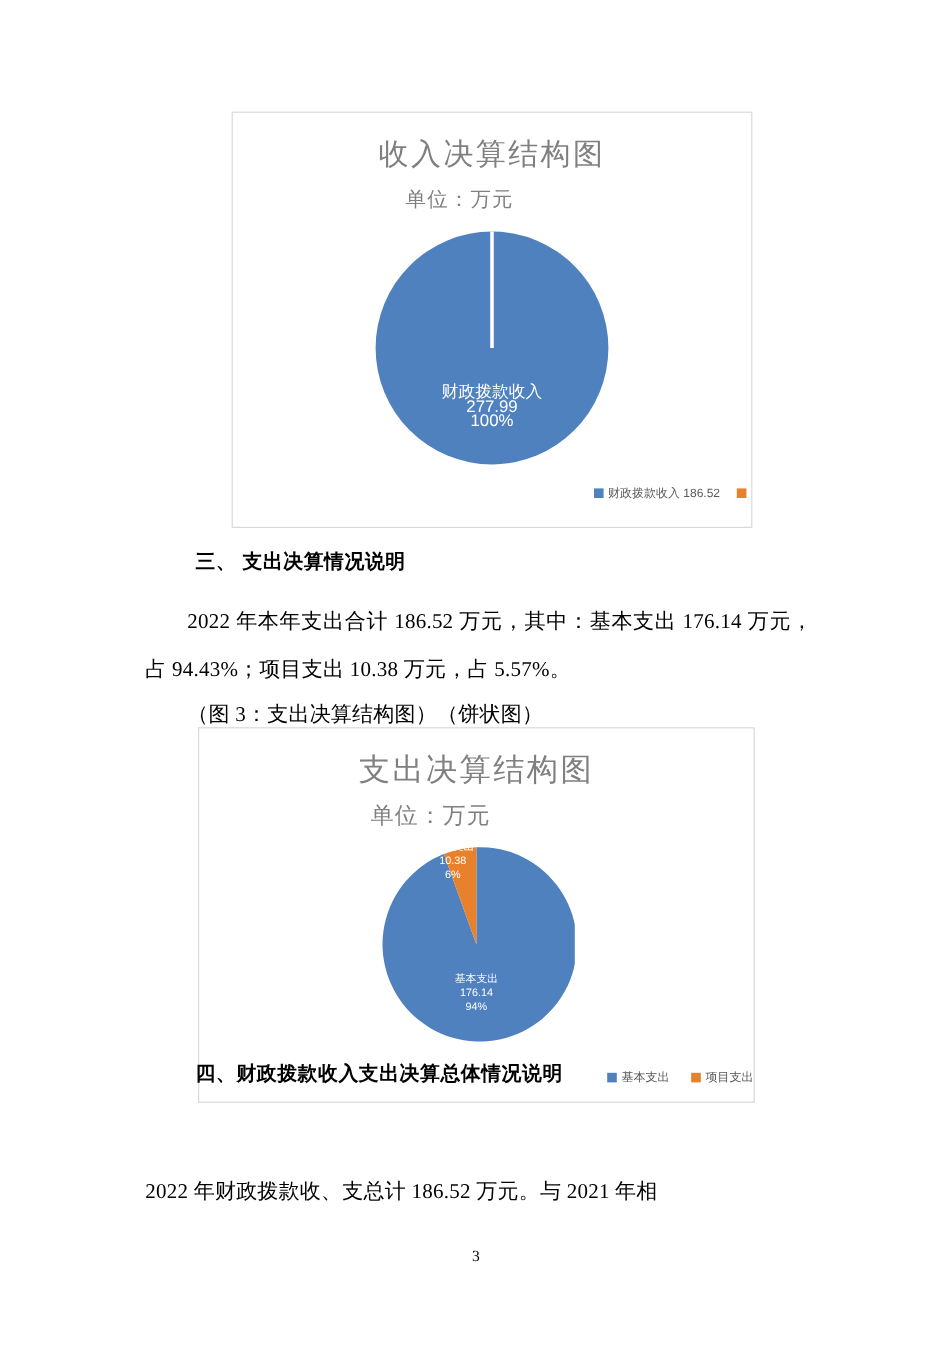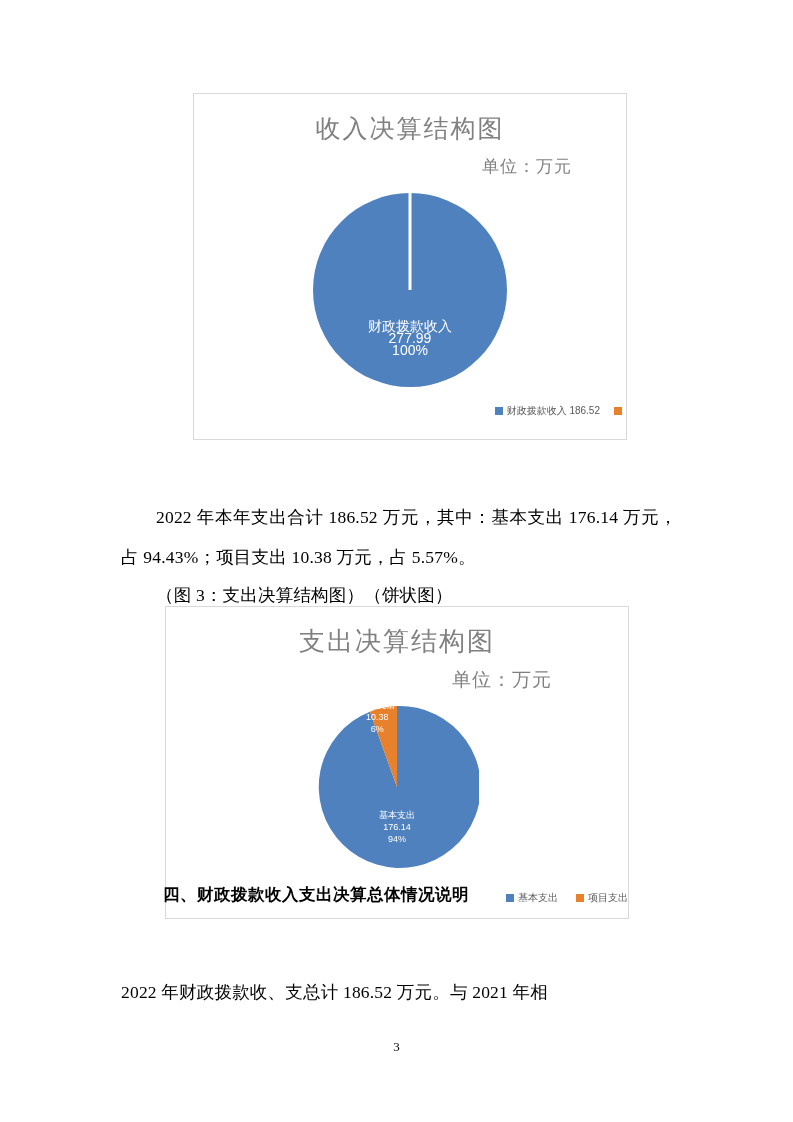--- a/index.html
+++ b/index.html
@@ -47,21 +47,21 @@
     font-size: 25px;
     color: #808080;
     letter-spacing: 2px;
     margin-top: 18px;
   }
   #chart-expense .chart-title {
     font-size: 26px;
     margin-top: 17px;
   }
   .chart-unit {
-    text-align: right;
+    text-align: center;
     font-family: "Liberation Serif", serif;
     font-size: 17px;
     color: #808080;
     padding-right: 54px;
     margin-top: 10px;
     letter-spacing: 1px;
   }
   #chart-expense .chart-unit {
     font-size: 19px;
     padding-right: 76px;
@@ -218,20 +218,21 @@
         <span class="legend-swatch blue"></span>
         <span>财政拨款收入 186.52</span>
       </div>
       <div class="legend-item">
         <span class="legend-swatch orange"></span>
         <span></span>
       </div>
     </div>
   </div>
 
+  <div class="heading" id="heading-3">三、 支出决算情况说明</div>
 
   <div class="body-text" id="para-1">2022 年本年支出合计 186.52 万元，其中：基本支出 176.14 万元，占 94.43%；项目支出 10.38 万元，占 5.57%。</div>
 
   <div class="body-text" id="para-2">（图 3：支出决算结构图）（饼状图）</div>
 
   <div class="chart-box" id="chart-expense">
     <div class="chart-title">支出决算结构图</div>
     <div class="chart-unit">单位：万元</div>
 
     <div class="pie-wrap" id="pie-expense">

